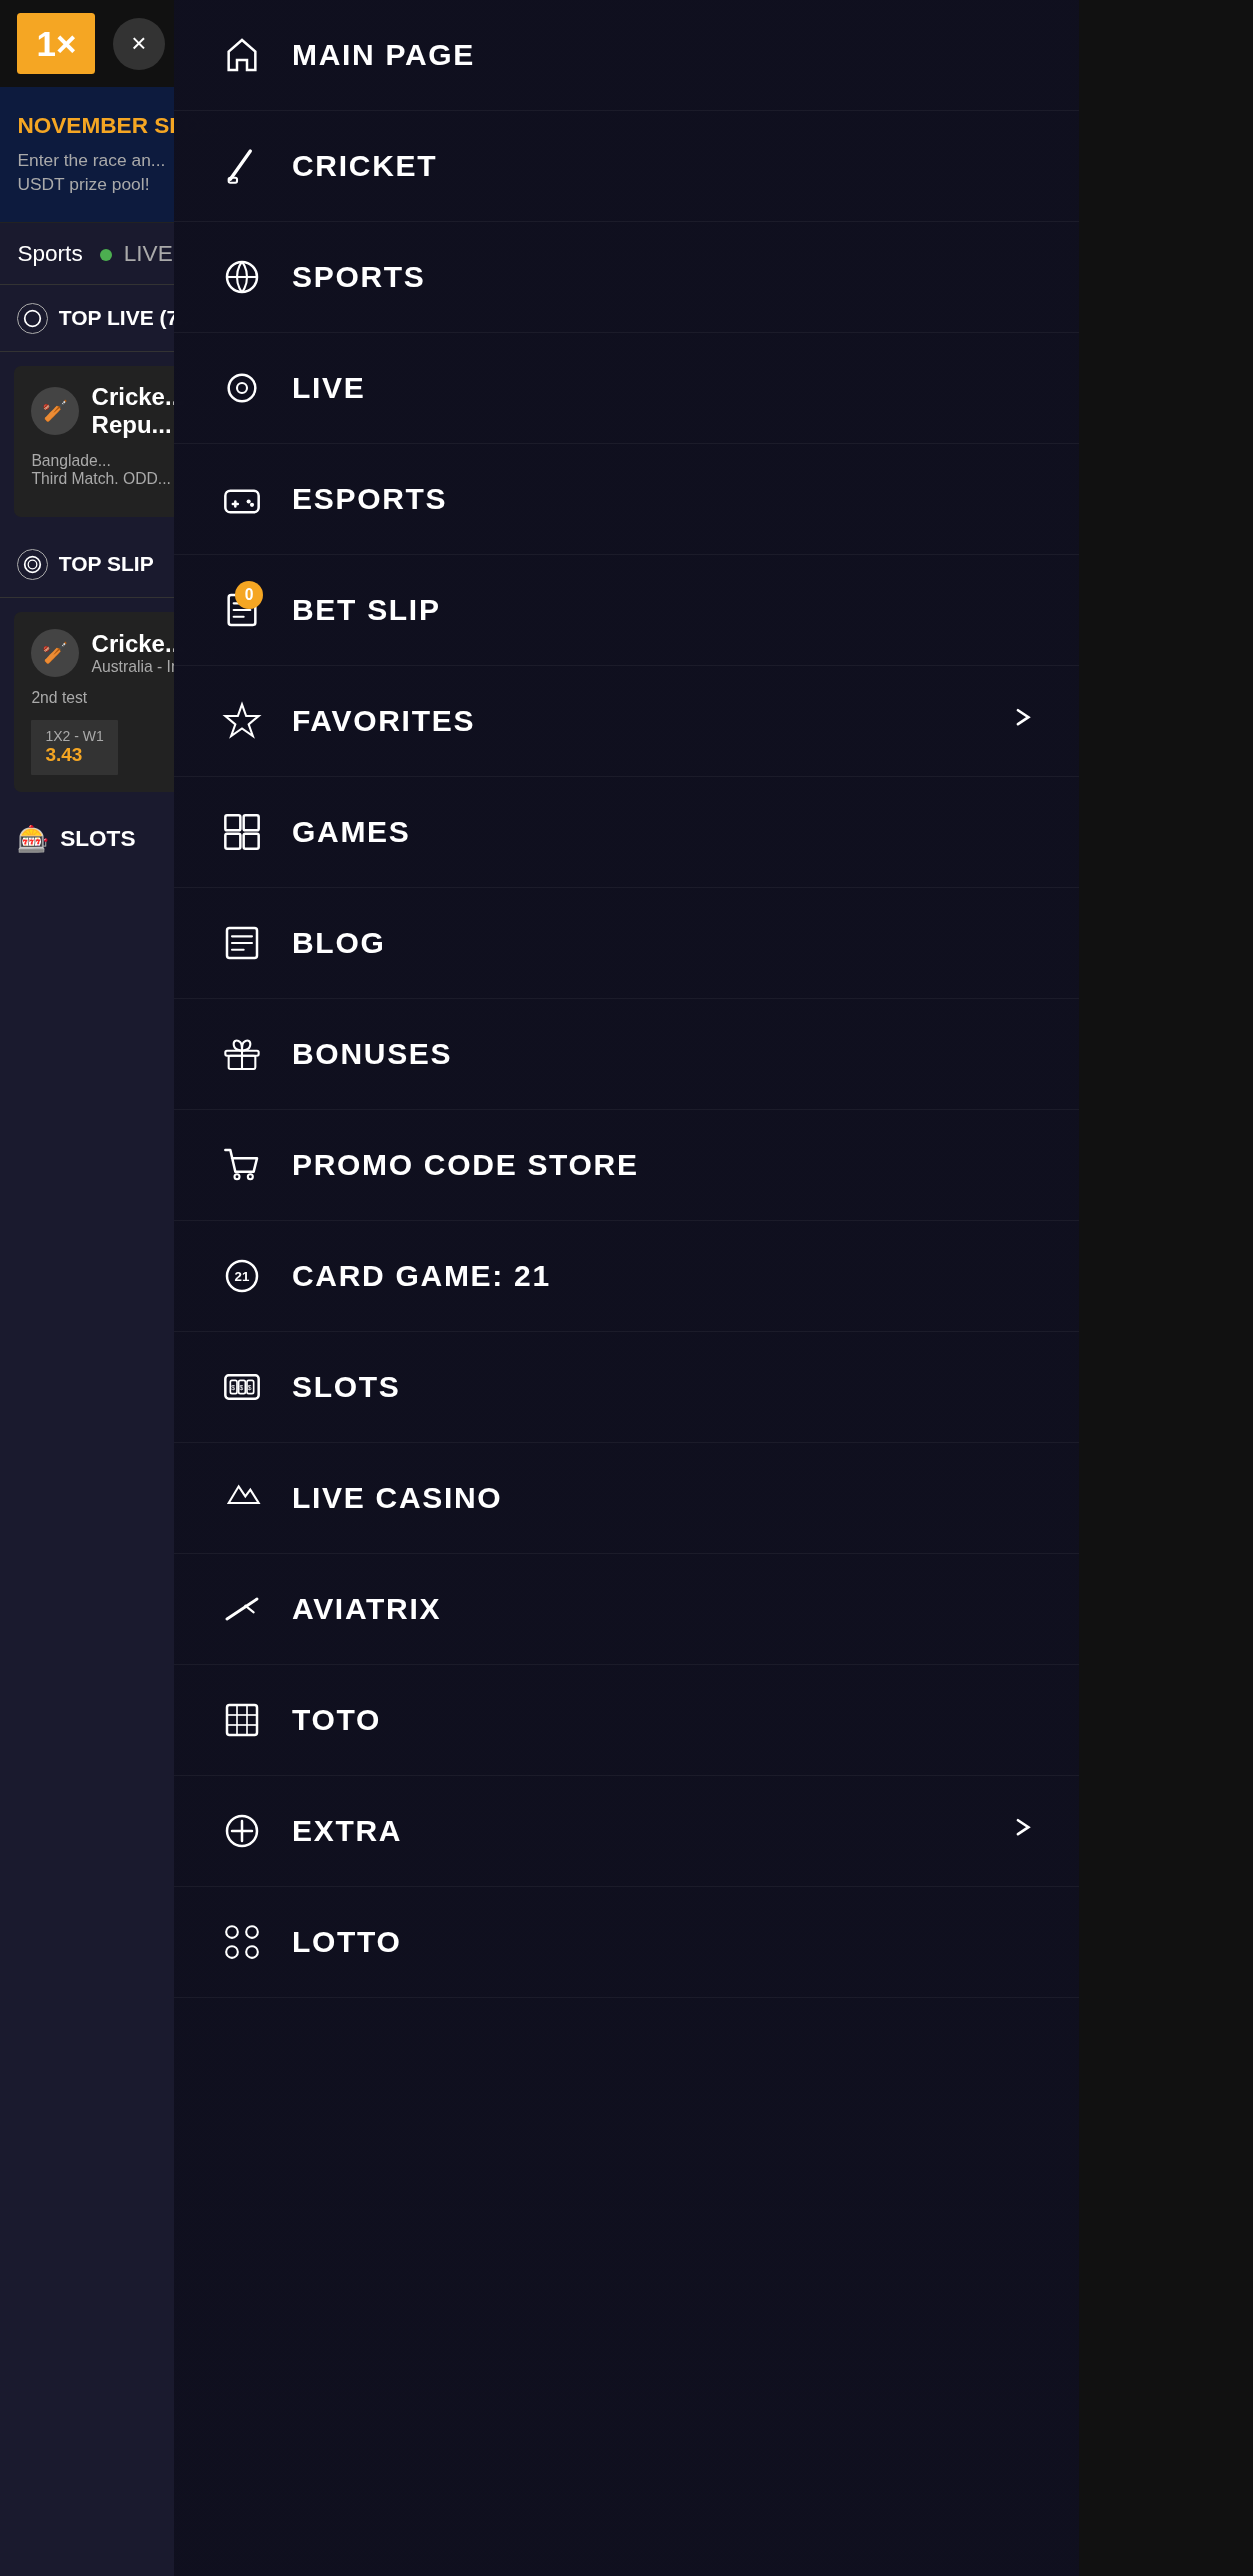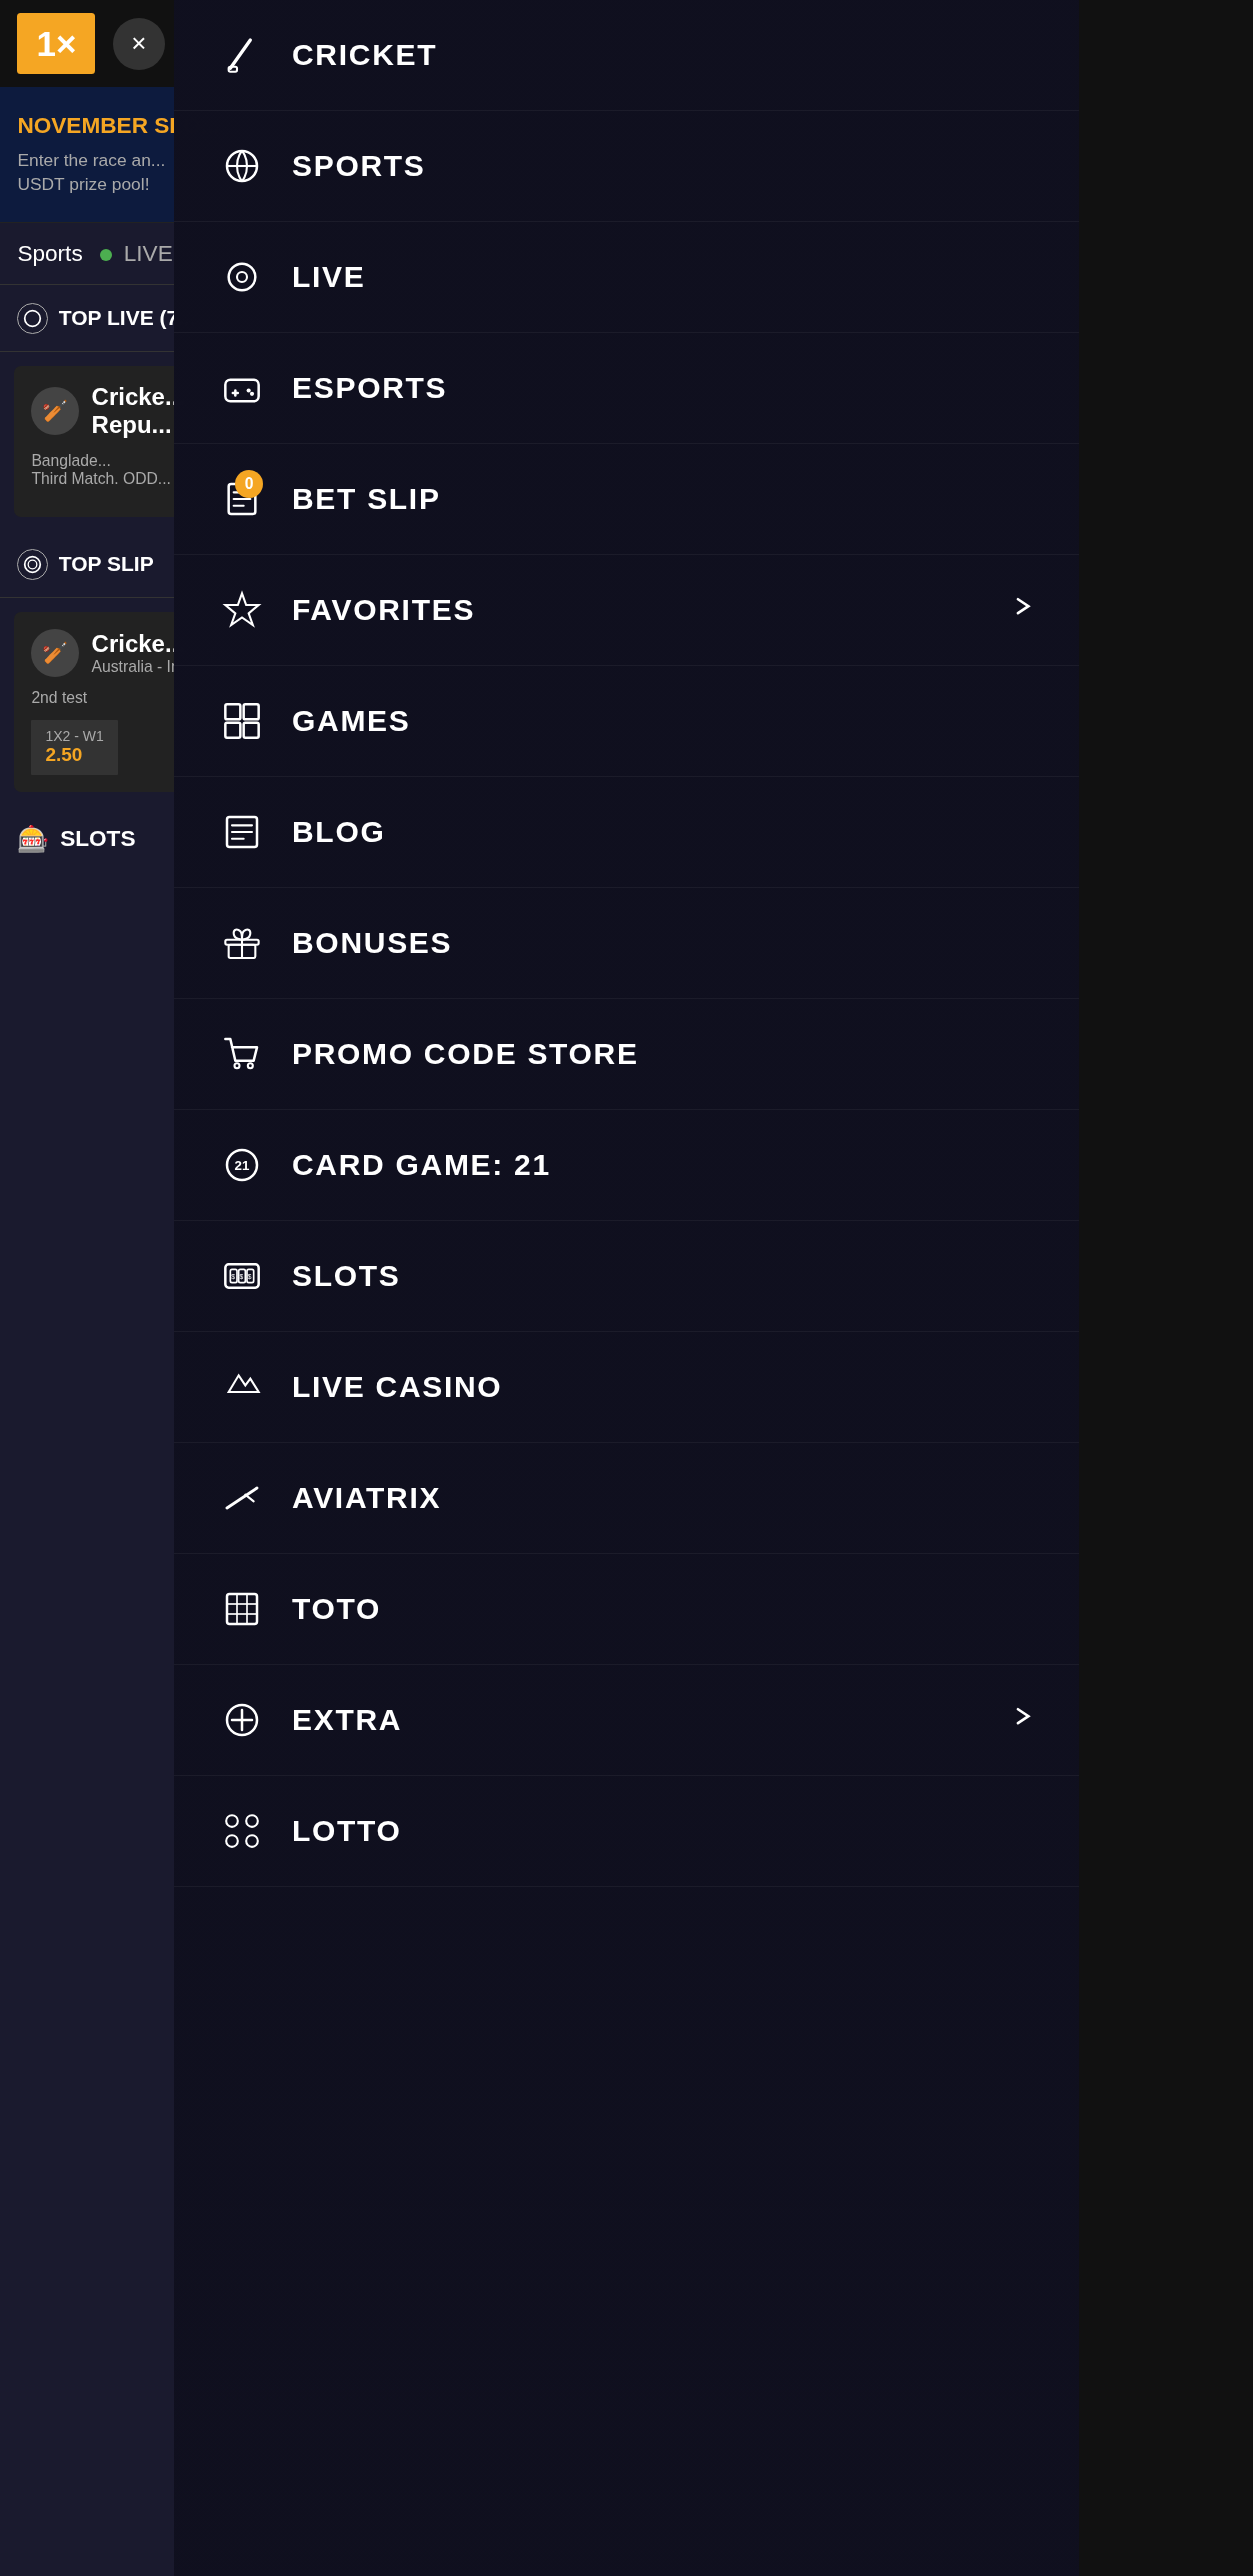--- a/index.html
+++ b/index.html
@@ -366,36 +366,44 @@
       <div>
         <div class="match-title">Cricke...</div>
         <div class="match-sub">Australia - In...</div>
       </div>
       <span class="star-icon">☆</span>
     </div>
     <div class="match-info">2nd test</div>
     <div class="odds-row">
       <div class="odd-btn">
         <span class="odd-label">1X2 - W1</span>
-        <span class="odd-value">2.50</span>
+        <span class="odd-value">3.43</span>
       </div>
     </div>
   </div>
 
   <div class="bottom-section">
     <span class="slots-icon">🎰</span>
     <span class="slots-label">SLOTS</span>
   </div>
 </div>
 
 <div class="sidebar-overlay"></div>
 
 <div class="sidebar">
 
   <div id="menu-container">
+      <div class="menu-item">
+        <div class="menu-icon">
+          <svg class="icon-svg" viewBox="0 0 48 48" fill="none" xmlns="http://www.w3.org/2000/svg">
+      <path d="M8 20L24 6L40 20V42H30V30H18V42H8V20Z" stroke="white" stroke-width="3" fill="none"></path>
+    </svg>
+        </div>
+        <span class="menu-label">MAIN PAGE</span>
+      </div>
       <div class="menu-item">
         <div class="menu-icon">
           <svg class="icon-svg" viewBox="0 0 48 48" fill="none" xmlns="http://www.w3.org/2000/svg">
       <line x1="34" y1="6" x2="10" y2="40" stroke="white" stroke-width="4" stroke-linecap="round"></line>
       <rect x="8" y="38" width="10" height="6" rx="2" stroke="white" stroke-width="2.5" fill="none"></rect>
     </svg>
         </div>
         <span class="menu-label">CRICKET</span>
       </div>
       <div class="menu-item">

